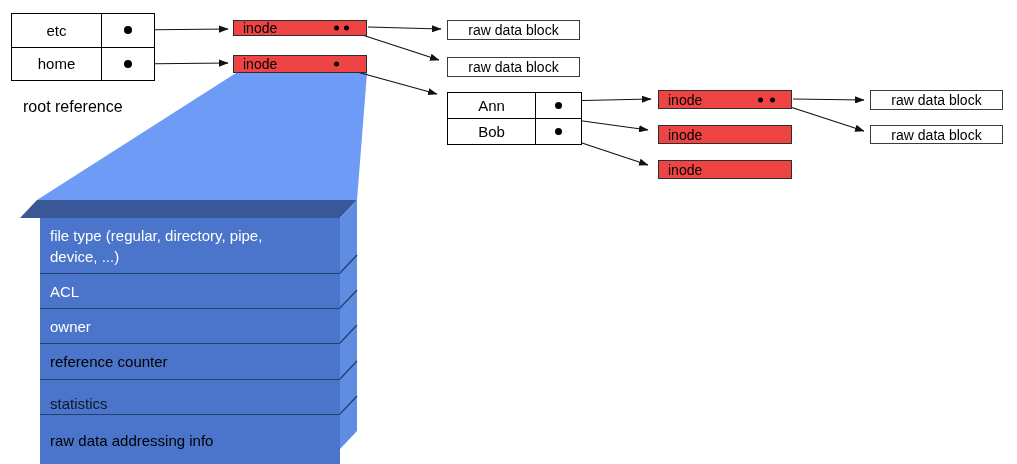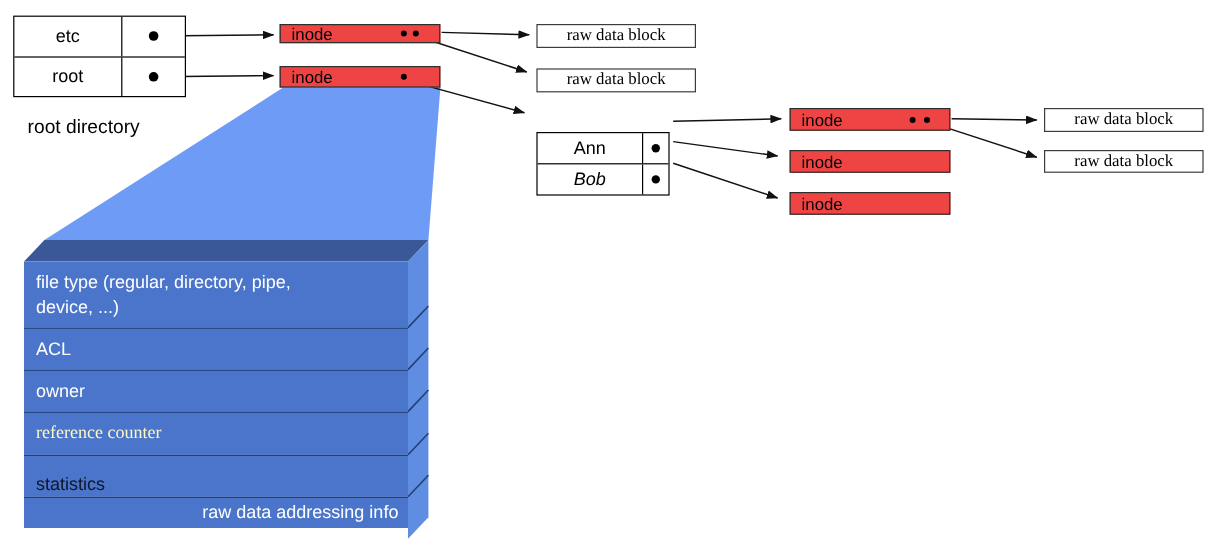--- a/index.html
+++ b/index.html
@@ -15,26 +15,26 @@
   .dir-row + .dir-row{border-top:1.6px solid #000;}
   .dir-name{display:flex;align-items:center;justify-content:center;border-right:1.6px solid #000;font-size:15px;line-height:1;}
   .dir-ptr{flex:1;display:flex;align-items:center;justify-content:center;}
   .dot{background:#000;border-radius:50%;display:block;}
   .d8{width:8px;height:8px;}
   .d7{width:7px;height:7px;}
   .d5{width:5px;height:5px;}
   
   .inode-box{background:#ef4444;border:1.4px solid #2e2e2e;display:flex;align-items:center;padding-left:9px;font-size:14px;line-height:1;}
   .inode-box .dot{position:absolute;top:50%;transform:translateY(-50%);}
-  .raw-box{background:#fff;border:1.4px solid #3c3c3c;display:flex;align-items:center;justify-content:center;font-size:14px;line-height:1;font-family:Liberation Serif, serif;}
+  .raw-box{background:#fff;border:1.4px solid #3c3c3c;display:flex;align-items:center;justify-content:center;font-size:14px;line-height:1;}
   .caption{font-size:16px;line-height:1;}
   
   .inode-block{left:20px;top:218px;width:320px;display:flex;flex-direction:column;}
   .field-row{background:var(--front,#4a75ca);color:#fff;font-size:15px;display:flex;flex-direction:column;
-             justify-content:center;padding-left:10px;padding-right:8px;box-sizing:border-box;line-height:21px;}
+             justify-content:center;padding-left:10px;padding-right:8px;box-sizing:border-box;line-height:21px;margin-left:20px;}
   .field-row + .field-row{border-top:1.5px solid var(--divider,#23406f);}
 </style>
 </head>
 <body>
 
 <div class="stage">
 
   <svg class="wires" viewBox="0 0 1017 464">
     <defs>
       <marker id="ah" viewBox="0 0 8 6" refX="7.5" refY="3" markerWidth="8" markerHeight="6" orient="auto">
@@ -71,54 +71,54 @@
   </svg>
 
   <div class="abs dir-table" style="left:11px;top:13px;width:144px;height:68px;">
     <div class="dir-row">
       <div class="dir-name" style="width:89px;">etc</div>
       <div class="dir-ptr">
         <span class="dot d8"></span>
       </div>
     </div>
     <div class="dir-row">
-      <div class="dir-name" style="width:89px;">root</div>
+      <div class="dir-name" style="width:89px;">home</div>
       <div class="dir-ptr">
         <span class="dot d8"></span>
       </div>
     </div>
   </div>
-  <div class="abs caption" style="left:23px;top:99px;">root directory</div>
+  <div class="abs caption" style="left:23px;top:99px;">root reference</div>
 
   <div class="abs inode-box" style="left:233px;top:20px;width:134px;height:16px;">
     <span>inode</span>
     <span class="dot d5" style="left:100px;"></span>
     <span class="dot d5" style="left:110px;"></span>
   </div>
   <div class="abs inode-box" style="left:233px;top:55px;width:134px;height:18px;">
     <span>inode</span>
     <span class="dot d5" style="left:100px;"></span>
   </div>
 
   <div class="abs raw-box" style="left:447px;top:20px;width:133px;height:20px;">
     <span>raw data block</span>
   </div>
   <div class="abs raw-box" style="left:447px;top:57px;width:133px;height:20px;">
     <span>raw data block</span>
   </div>
 
-  <div class="abs dir-table" style="left:447px;top:110px;width:111px;height:53px;">
+  <div class="abs dir-table" style="left:447px;top:92px;width:135px;height:53px;">
     <div class="dir-row">
       <div class="dir-name" style="width:87px;">Ann</div>
       <div class="dir-ptr">
         <span class="dot d7"></span>
       </div>
     </div>
     <div class="dir-row">
-      <div class="dir-name" style="width:87px;font-style:italic;">Bob</div>
+      <div class="dir-name" style="width:87px;">Bob</div>
       <div class="dir-ptr">
         <span class="dot d7"></span>
       </div>
     </div>
   </div>
 
   <div class="abs inode-box" style="left:658px;top:90px;width:134px;height:19px;">
     <span>inode</span>
     <span class="dot d5" style="left:99px;"></span>
     <span class="dot d5" style="left:111px;"></span>
@@ -141,24 +141,24 @@
     <div class="field-row" style="height: 55px; color: rgb(255, 255, 255);">
       <span>file type (regular, directory, pipe,</span>
       <span>device, ...)</span>
     </div>
     <div class="field-row" style="height: 35px; color: rgb(255, 255, 255);">
       <span>ACL</span>
     </div>
     <div class="field-row" style="height: 35px; color: rgb(255, 255, 255);">
       <span>owner</span>
     </div>
-    <div class="field-row" style="height: 36px; color: #fef9c3; font-family: Liberation Serif, serif;">
+    <div class="field-row" style="height: 36px; color: #000000;">
       <span>reference counter</span>
     </div>
     <div class="field-row" style="height: 35px; color: #0f172a; justify-content: flex-end;">
       <span>statistics</span>
     </div>
-    <div class="field-row" style="height: 26px; color: #ffffff; align-items: flex-end;">
+    <div class="field-row" style="height: 51px; color: #000000;">
       <span>raw data addressing info</span>
     </div>
   </div>
 
 </div>
 
 </body></html>

